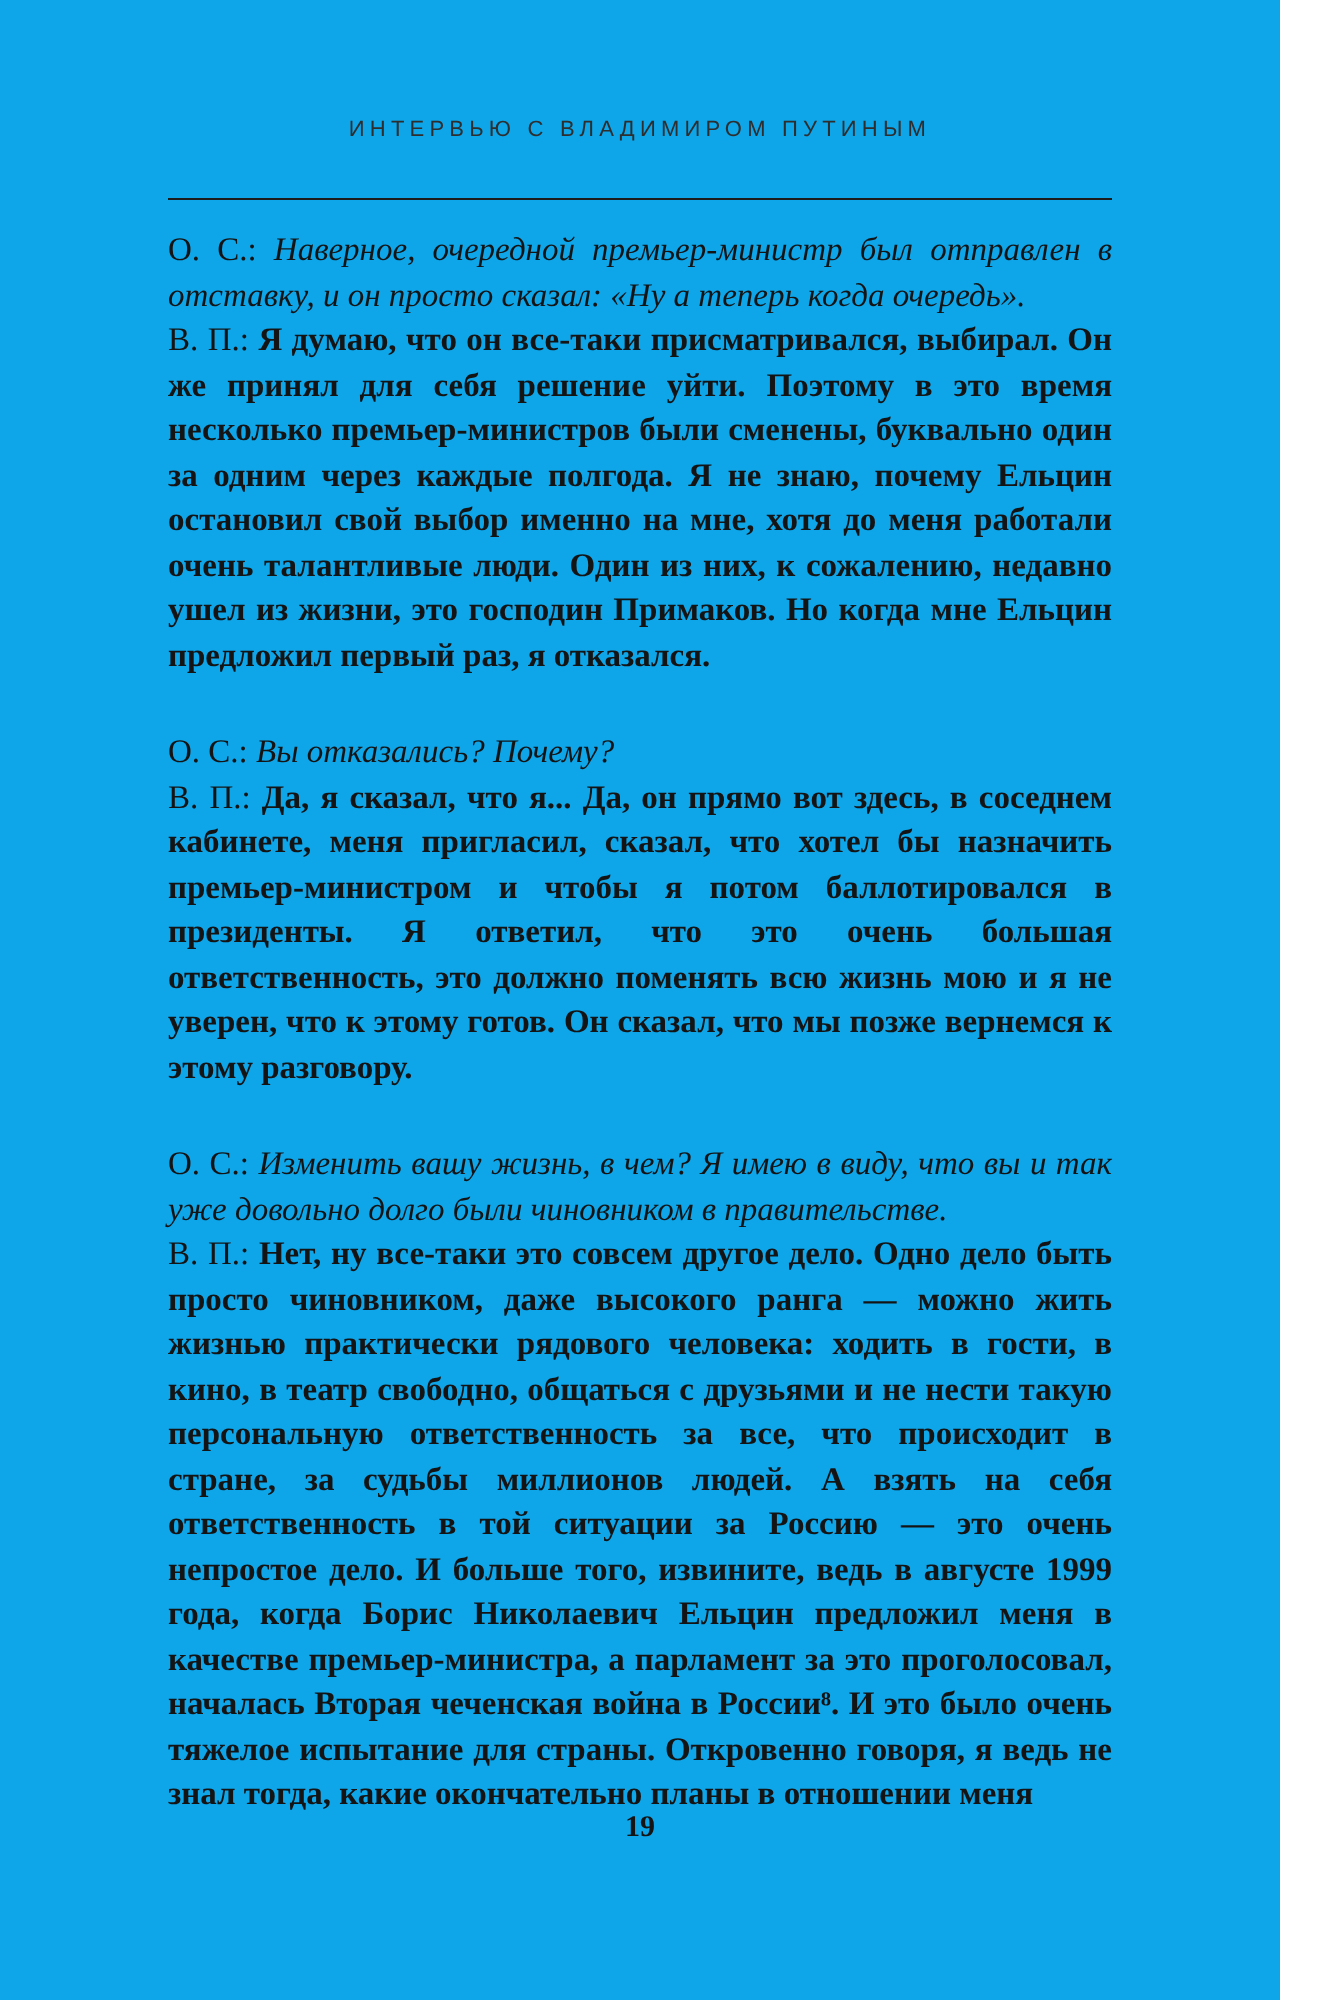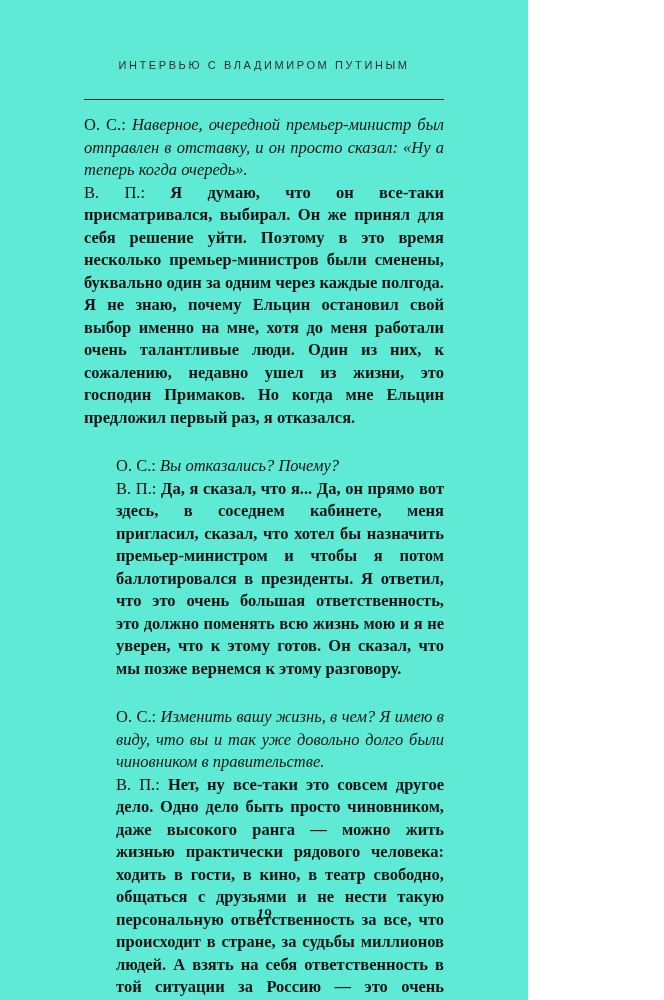--- a/index.html
+++ b/index.html
@@ -2,23 +2,23 @@
 <html lang="ru"><head>
   <meta charset="utf-8">
   <style>
     html, body {
       margin: 0;
       padding: 0;
       background: #ffffff;
     }
     .page {
       position: relative;
-      width: 528px;
+      width: 640px;
       height: 1000px;
-      background: #5eead4;
+      background: #0ea5e9;
       font-family: "Liberation Serif", "DejaVu Serif", serif;
       color: #141414;
       overflow: hidden;
     }
     .running-head {
       position: absolute;
       top: 59px;
       left: 0;
       width: 100%;
       text-align: center;
@@ -42,35 +42,34 @@
       top: 114px;
       left: 84px;
       right: 84px;
       font-size: 16.5px;
       line-height: 22.5px;
       text-align: justify;
       hyphens: auto;
       -webkit-hyphens: auto;
     }
     .qa-block { margin: 0; }
-    .qa-block + .qa-block { margin-top: 26px; margin-left: 32px; }
+    .qa-block + .qa-block { margin-top: 26px; }
     .body-text p { margin: 0; padding: 0; }
     .speaker { font-style: normal; }
     .question .q-text { font-style: italic; }
     .answer .a-text { font-style: normal; font-weight: bold; }
     .page-footer {
       position: absolute;
       top: 906px;
       left: 0;
       width: 100%;
       text-align: center;
       font-size: 15px;
       font-weight: bold;
       color: #141414;
-      font-style: italic;
     }
   </style>
 </head>
 <body>
 
 <div class="page">
 
   <header class="running-head">
     <span>ИНТЕРВЬЮ С ВЛАДИМИРОМ ПУТИНЫМ</span>
   </header>

